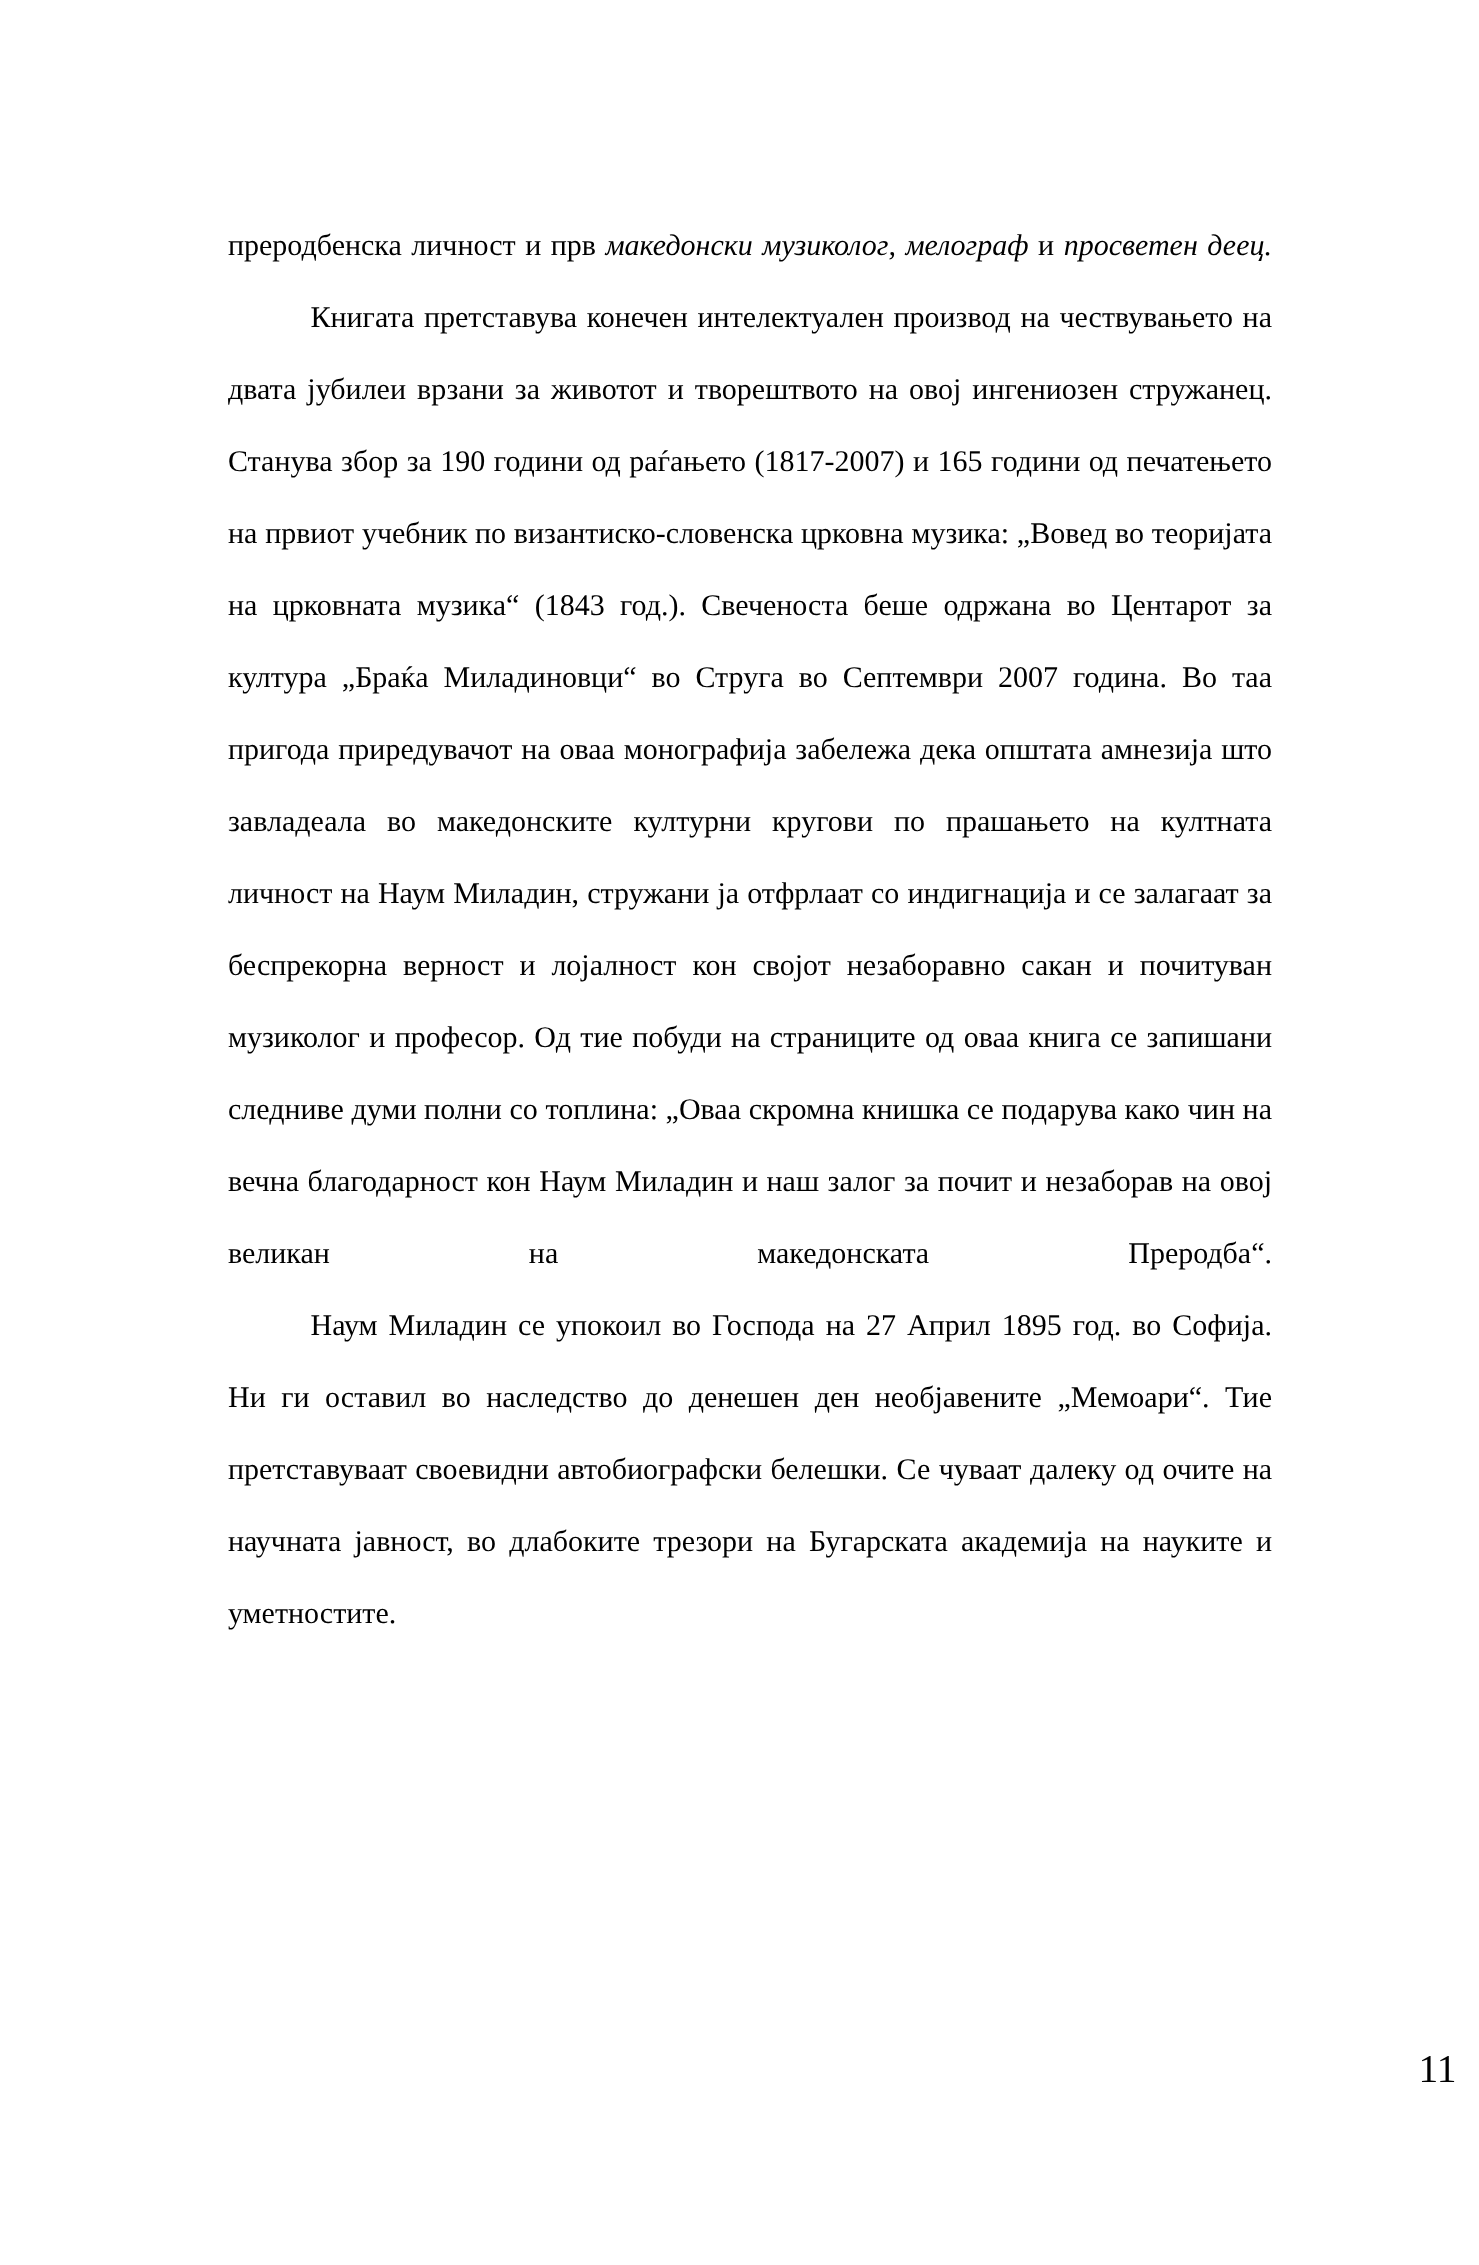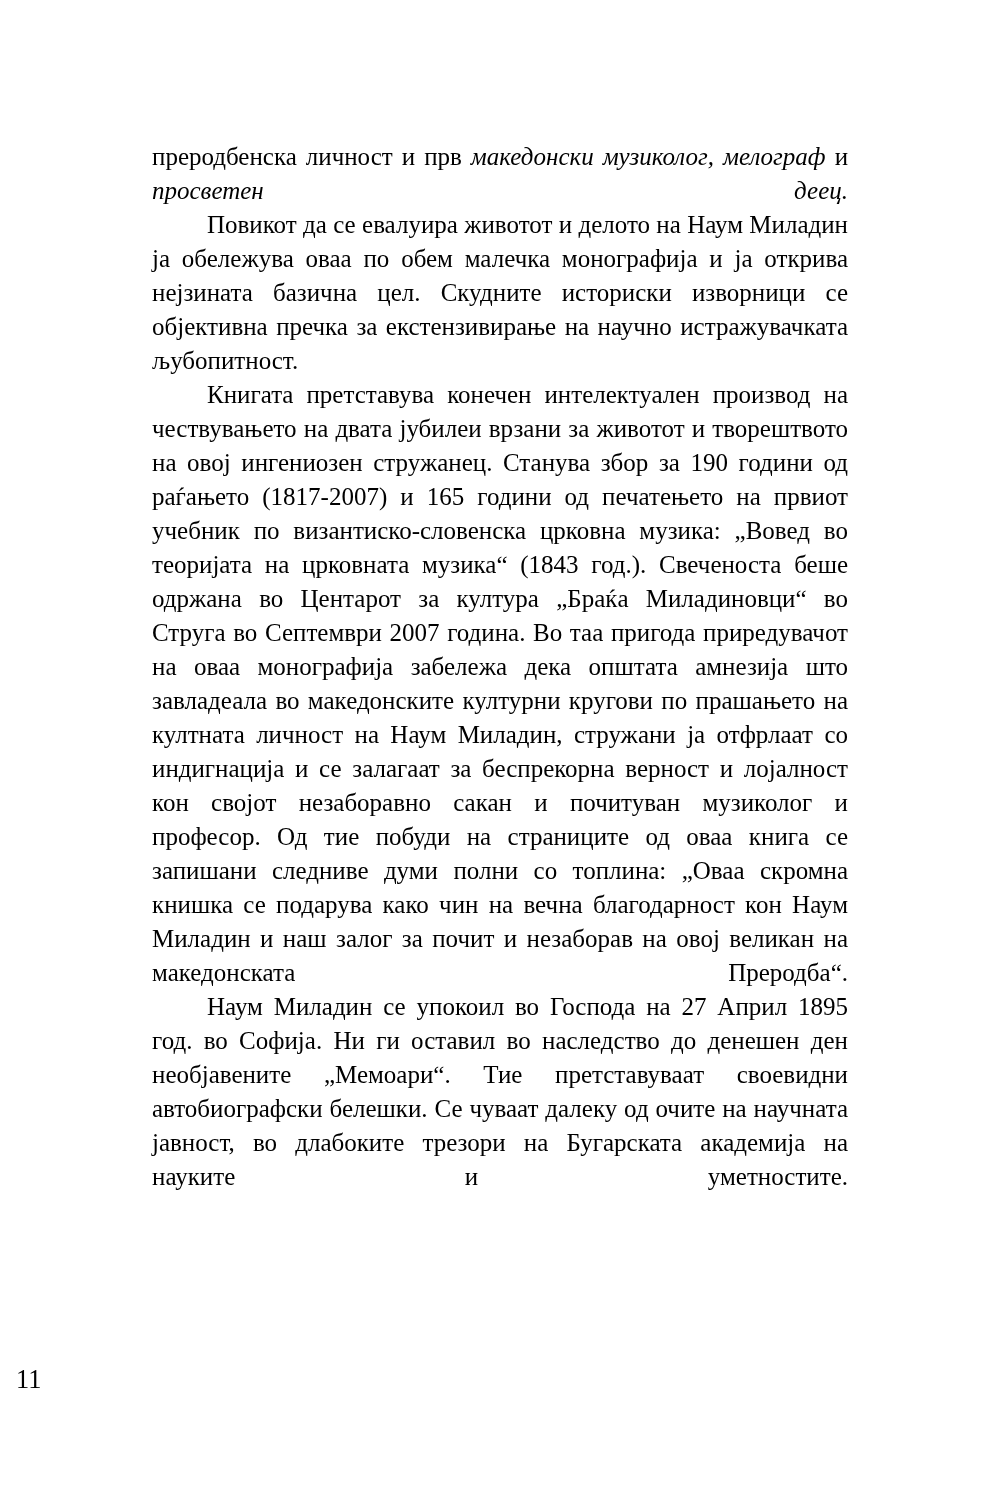--- a/index.html
+++ b/index.html
@@ -29,22 +29,22 @@
   .text-block {
     position: absolute;
     left: 152px;
     top: 140px;
     width: 696px;
   }
 
   p.para {
     margin: 0;
     padding: 0;
-    font-size: 25px;
-    line-height: 34px;
+    font-size: 20px;
+    line-height: 48px;
     text-align: justify;
     text-justify: inter-word;
     -webkit-hyphens: none;
     hyphens: none;
     word-spacing: 0px;
   }
 
   p.para.indent {
     text-indent: 55px;
   }
@@ -53,40 +53,39 @@
   p.para.force-just {
     text-align-last: justify;
   }
 
   i.it {
     font-style: italic;
   }
 
   .page-number {
     position: absolute;
-    left: 16px;
+    left: 4px;
     top: 1363px;
     width: 967px;
-    text-align: left;
+    text-align: right;
     font-size: 26.3px;
     line-height: 34px;
     font-family: "Liberation Serif", "DejaVu Serif", serif;
     color: #000000;
   }
 </style>
 </head>
 <body>
 
 <div class="page">
 
   <div class="text-block">
 
     <p class="para force-just"><span>преродбенска личност и прв </span><i class="it">македонски музиколог, мелограф</i><span> и </span><i class="it">просветен деец.</i></p>
 
-    <p class="para indent force-just">Повикот да се евалуира животот и делото на Наум Миладин ја обележува оваа по обем малечка монографија и ја открива нејзината базична цел. Скудните историски изворници се објективна пречка за екстензивирање на научно истражувачката љубопитност.</p>
 
     <p class="para indent force-just">Книгата претставува конечен интелектуален производ на чествувањето на двата јубилеи врзани за животот и творештвото на овој ингениозен стружанец. Станува збор за 190 години од раѓањето (1817-2007) и 165 години од печатењето на првиот учебник по византиско-словенска црковна музика: „Вовед во теоријата на црковната музика“ (1843 год.). Свеченоста беше одржана во Центарот за култура „Браќа Миладиновци“ во Струга во Септември 2007 година. Во таа пригода приредувачот на оваа монографија забележа дека општата амнезија што завладеала во македонските културни кругови по прашањето на култната личност на Наум Миладин, стружани ја отфрлаат со индигнација и се залагаат за беспрекорна верност и лојалност кон својот незаборавно сакан и почитуван музиколог и професор. Од тие побуди на страниците од оваа книга се запишани следниве думи полни со топлина: „Оваа скромна книшка се подарува како чин на вечна благодарност кон Наум Миладин и наш залог за почит и незаборав на овој великан на македонската Преродба“.</p>
 
     <p class="para indent force-just">Наум Миладин се упокоил во Господа на 27 Април 1895 год. во Софија. Ни ги оставил во наследство до денешен ден необјавените „Мемоари“. Тие претставуваат своевидни автобиографски белешки. Се чуваат далеку од очите на научната јавност, во длабоките трезори на Бугарската академија на науките и уметностите.</p>
 
 
   </div>
 
   <div class="page-number">11</div>
 

